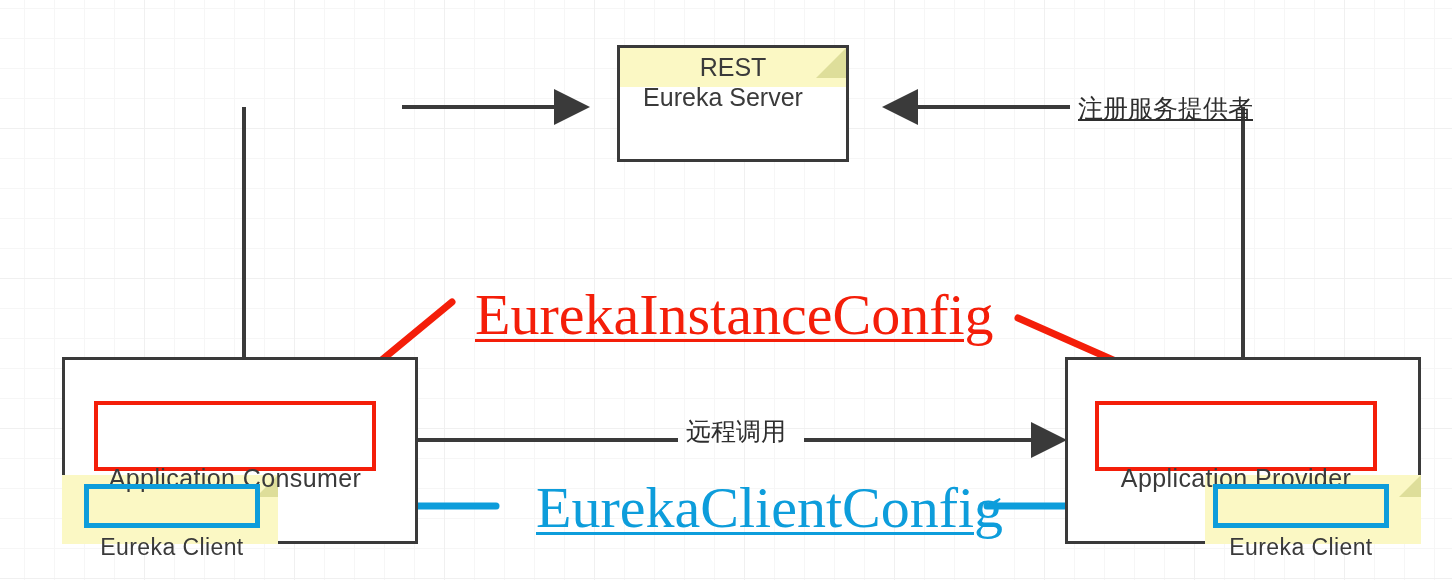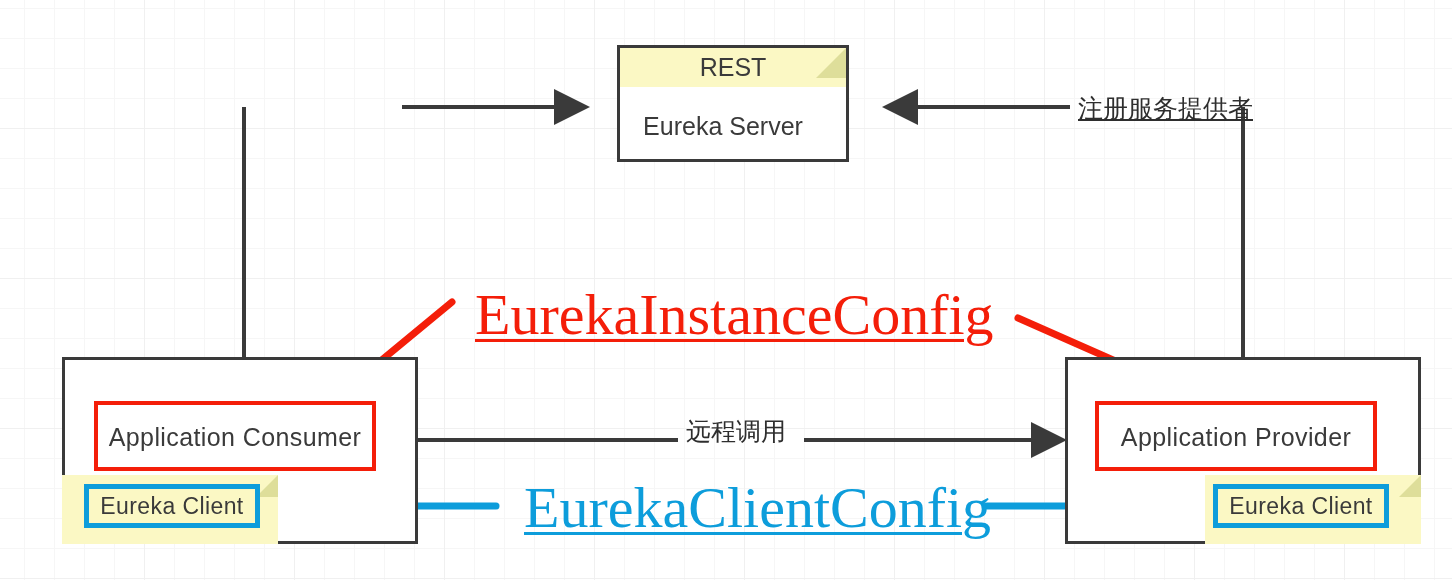--- a/index.html
+++ b/index.html
@@ -59,20 +59,21 @@
     border-color: transparent transparent #dede9a transparent;
   }
   .txt {
     position: absolute;
     white-space: nowrap;
     color: #3a3a3a;
   }
   .node-label {
     font-size: 25px;
     letter-spacing: 0.4px;
+    margin-top: 41px;
   }
   .cn-label {
     font-size: 25px;
     color: #2e2e2e;
   }
   .red-box {
     position: absolute;
     box-sizing: border-box;
     border: 4px solid #f41e09;
     background: transparent;
@@ -144,21 +145,21 @@
       <path d="M987,506 L1190,506" stroke="#0d9ddb" stroke-width="7" fill="none" stroke-linecap="round"></path>
       <path d="M1184,488 L1204,506 L1184,524" stroke="#0d9ddb" stroke-width="8" fill="none" stroke-linecap="round" stroke-linejoin="round"></path>
     </g>
   </svg>
 
   <div class="node-box" style="left:617px; top:45px; width:232px; height:117px;">
     <div class="rest-tab" style="left:0; top:0; width:226px; height:39px;">
       <div class="rest-fold" style="right:0; top:0;"></div>
       <div class="txt rest-text" style="left:0; top:5px; width:226px; text-align:center;">REST</div>
     </div>
-    <div class="txt server-title" style="left:0; top:64px; width:206px; text-align:center;">Eureka Server</div>
+    <div class="txt server-title" style="left:0; top:35px; width:206px; text-align:center;">Eureka Server</div>
   </div>
 
   <div class="node-box" style="left:62px; top:357px; width:356px; height:187px;"></div>
 
   <div class="sticky" style="left:62px; top:475px; width:216px; height:69px;">
     <div class="sticky-fold" style="right:0; top:0;"></div>
   </div>
 
   <div class="red-box" style="left:94px; top:401px; width:282px; height:70px;">
     <div class="txt node-label" style="left:0; top:18px; width:274px; text-align:center;">Application Consumer</div>
@@ -182,15 +183,15 @@
     <div class="txt node-label" style="left:0; top:4px; width:166px; text-align:center; font-size:23px;">Eureka Client</div>
   </div>
 
 
   <div class="txt cn-label" style="left:1078px; top:92px;text-decoration:underline;">注册服务提供者</div>
 
   <div class="txt cn-label" style="left:686px; top:415px;text-align:center;">远程调用</div>
 
   <div class="annot annot-red" style="left:475px; top:286px;">EurekaInstanceConfig</div>
 
-  <div class="annot annot-blue" style="left:524px; top:479px;text-align:center;">EurekaClientConfig</div>
+  <div class="annot annot-blue" style="left:536px; top:479px;text-align:center;">EurekaClientConfig</div>
 
 </div>
 
 </body></html>

